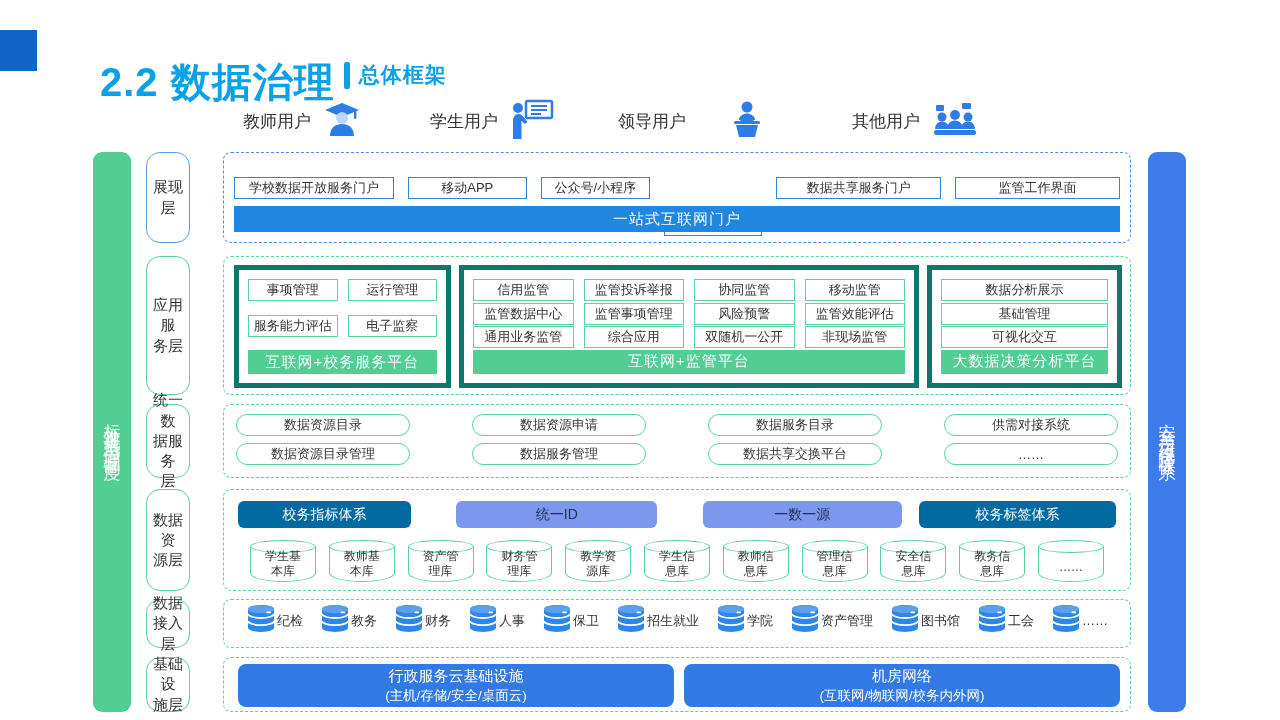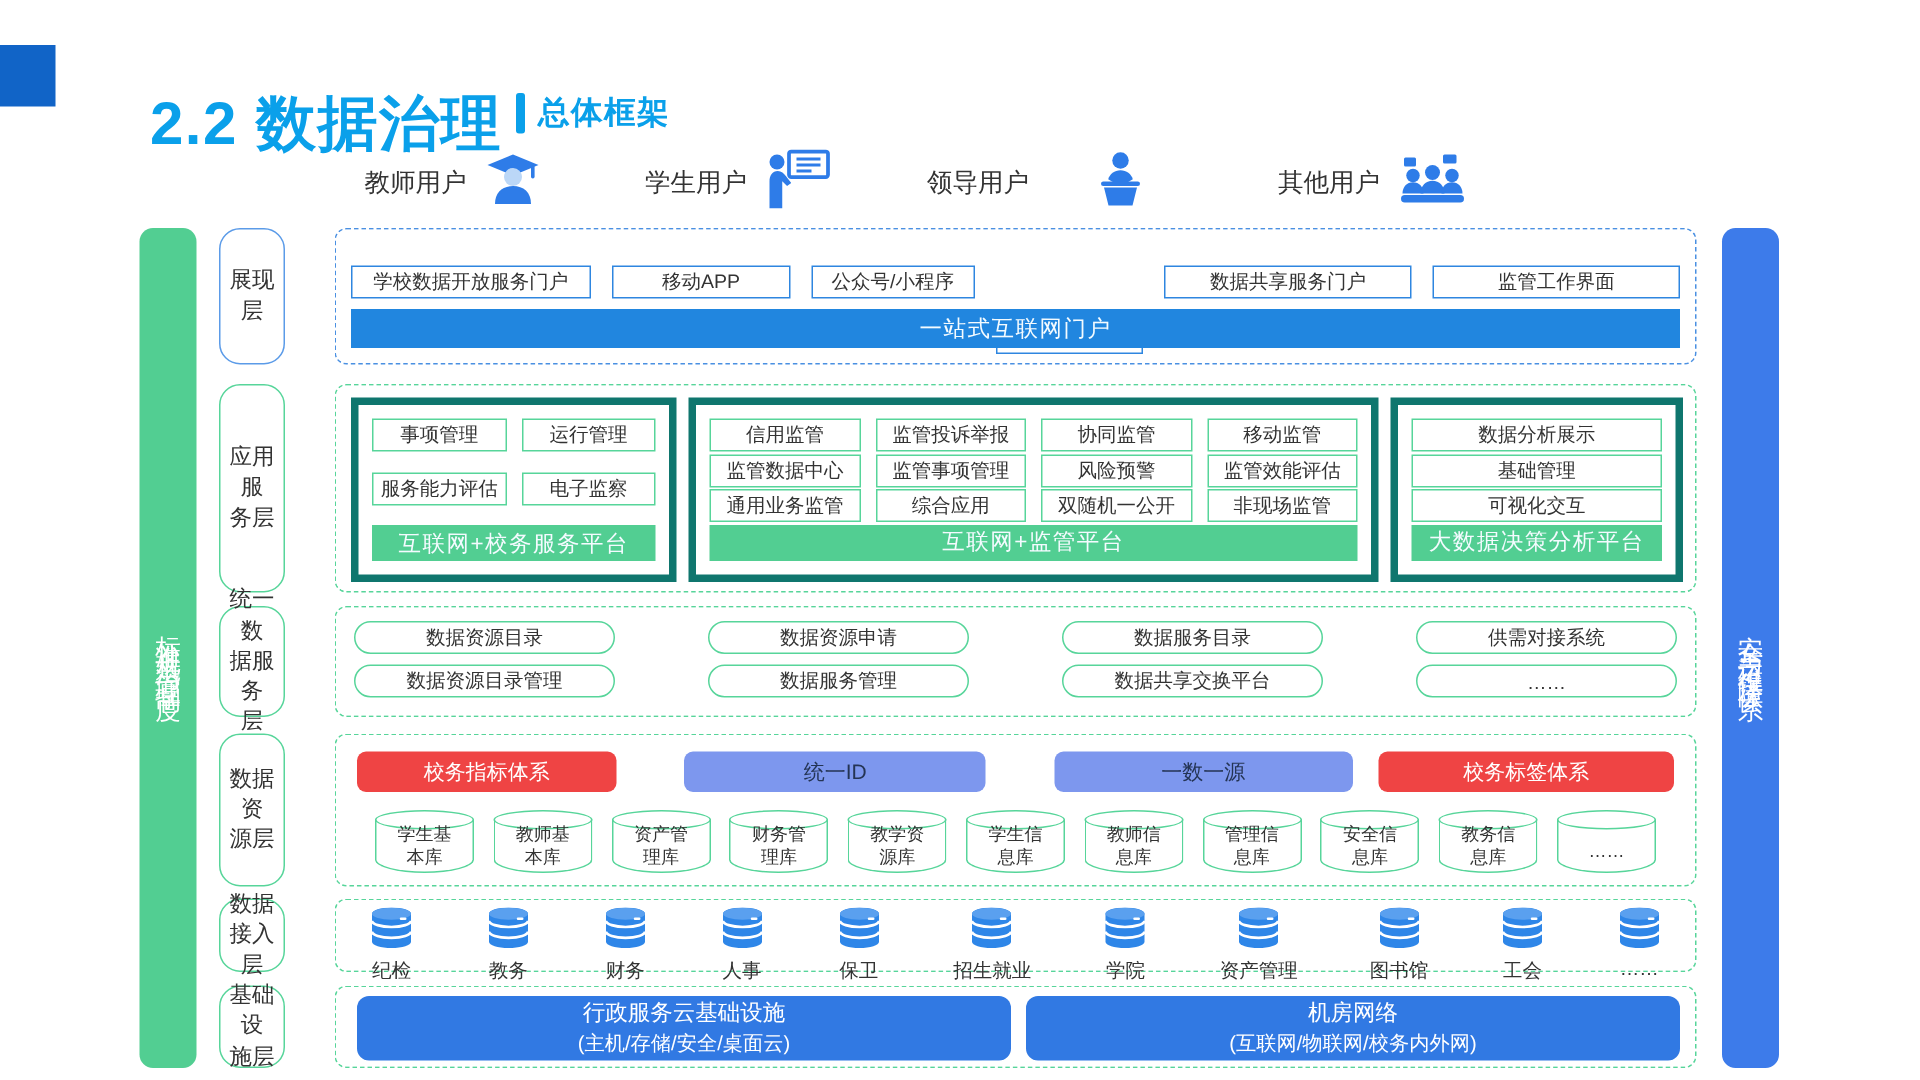--- a/index.html
+++ b/index.html
@@ -59,34 +59,34 @@
   .app-row .gbox { flex:1; }
   .app-group .bar { height:24px; }
 
   
   .svc-grid { left:12px; right:12px; top:9px; display:grid; grid-template-columns:repeat(4,1fr);
               column-gap:62px; row-gap:7px; }
 
   
   .pill-row { left:14px; right:14px; top:11px; display:flex; justify-content:space-between; }
   .pill { height:27px; border-radius:6px; display:flex; align-items:center; justify-content:center; font-size:14px; }
-  .pill.teal { background:#ef4444; color:#fff;text-align:center; }
+  .pill.teal { background:#0369a1; color:#fff;text-align:center; }
   .pill.peri { background:#7D97EE; color:#243454;margin-left:28px; }
   .pw1{width:173px;} .pw2{width:201px;} .pw3{width:199px;} .pw4{width:197px;}
   .cyl-row { left:26px; right:26px; top:48px; display:flex; justify-content:space-between; }
   .cyl { position:relative; width:66px; height:44px; }
   .cyl-body { position:absolute; left:0; right:0; top:8px; bottom:0; background:#fff; border:1.5px solid #57D59A; border-top:none;
               border-radius:0 0 50% 50% / 0 0 9px 9px; }
   .cyl-top { position:absolute; left:0; right:0; top:2px; height:13px; background:#fff; border:1.5px solid #57D59A; border-radius:50%; }
   .cyl-text { position:absolute; left:0; right:0; top:11px; text-align:center; font-size:12px; line-height:1.25;
               white-space:pre-line; color:#333; }
 
   
   .src-row { left:22px; right:22px; top:5px; display:flex; justify-content:space-between; }
-  .src { display:flex; flex-direction:column; align-items:center; gap:1px; }
+  .src { display:flex; flex-direction:row; align-items:center; gap:1px; }
   .src-label { font-size:13px; color:#333; white-space:nowrap; }
 
   
   .infra-row { left:14px; right:10px; top:6px; display:flex; gap:10px; }
   .infra-box { flex:1; height:43px; background:#3179E3; border-radius:8px; color:#fff;
                display:flex; flex-direction:column; align-items:center; justify-content:center; line-height:1.35; }
   .infra-line1 { font-size:15px; }
   .infra-line2 { font-size:13.5px; }
 </style>
 </head>

